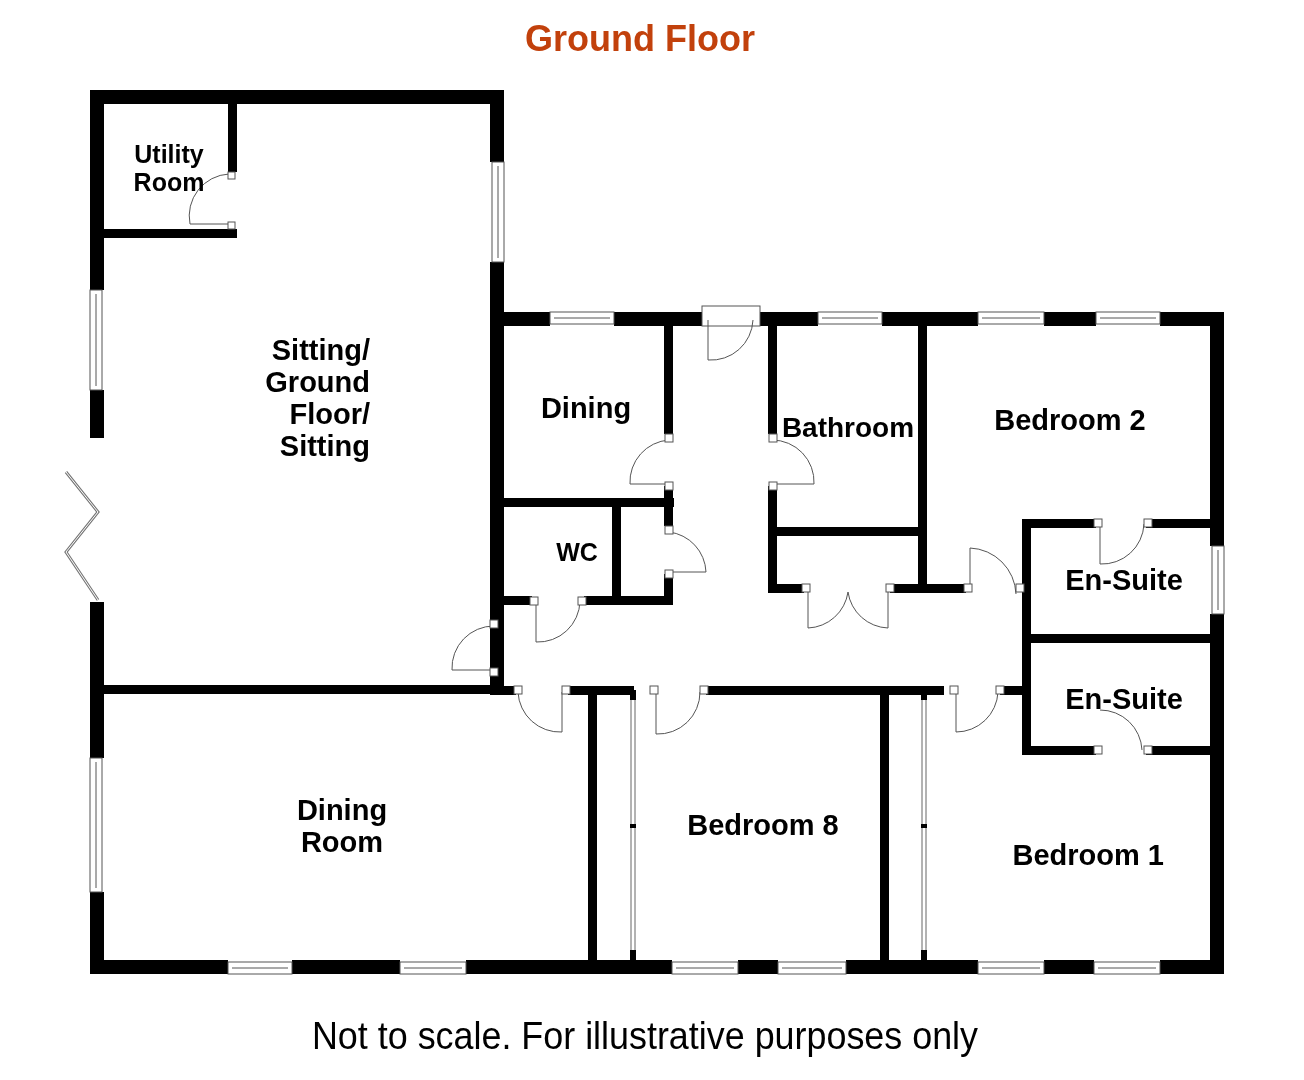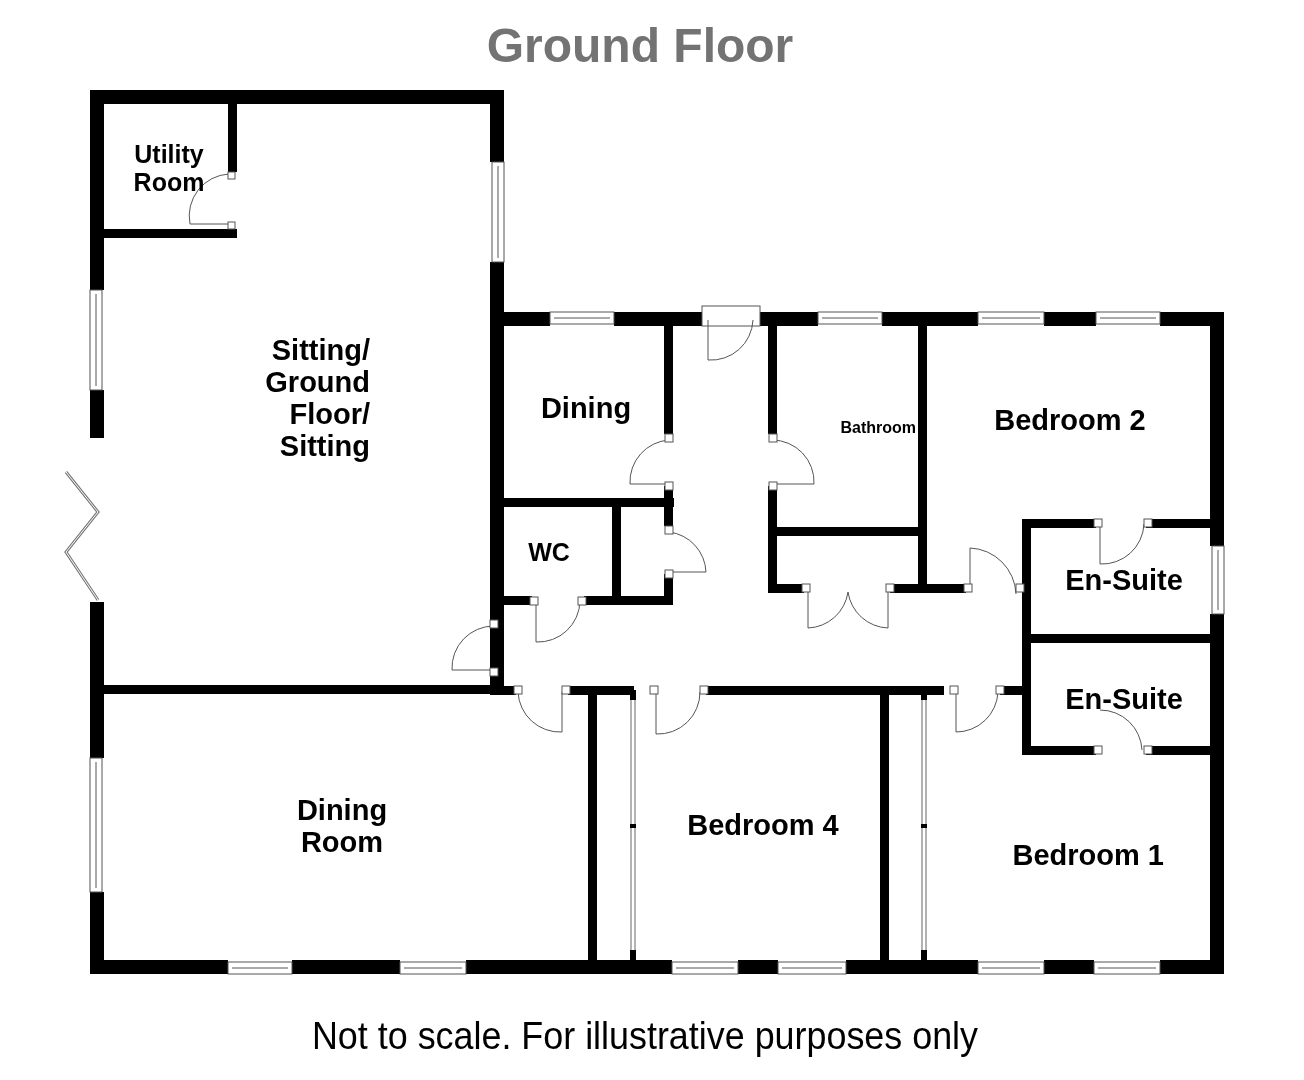--- a/index.html
+++ b/index.html
@@ -1,21 +1,21 @@
 <!DOCTYPE html>
 <html><head>
 <meta charset="utf-8">
 <style>
   html, body { margin: 0; padding: 0; background: #ffffff; }
   body { width: 1304px; height: 1080px; position: relative; overflow: hidden; font-family: "Liberation Sans", sans-serif; }
-  .title { position: absolute; left: 0; width: 1280px; top: 18px; text-align: center; font-weight: bold; font-size: 48px; color: #737373; font-family: "Liberation Sans", sans-serif; }
+  .title { position: absolute; left: 0; width: 1280px; top: 18px; text-align: center; font-weight: bold; font-size: 36px; color: #c2410c; font-family: "Liberation Sans", sans-serif; }
   .footer { position: absolute; left: 0; width: 1290px; top: 1014px; text-align: center; font-size: 39px; color: #000; font-family: "Liberation Sans", sans-serif; transform: scaleX(0.92); }
   svg.plan { position: absolute; left: 0; top: 0; }
   .lbl { position: absolute; font-weight: bold; font-size: 29px; line-height: 32px; color: #000; text-align: center; font-family: "Liberation Sans", sans-serif; white-space: nowrap; }
-  .lbl.sm { font-size: 16px; line-height: 28px; text-align: right; }
+  .lbl.sm { font-size: 28px; line-height: 28px; }
   .lbl.md { font-size: 25px; line-height: 28px; }
 </style>
 </head>
 <body>
 
 <div class="title">Ground Floor</div>
 
 <svg class="plan" width="1304" height="1080" viewBox="0 0 1304 1080" xmlns="http://www.w3.org/2000/svg">
   <g fill="#000">
 
@@ -201,32 +201,32 @@
 
 <div class="lbl" style="left:230px; top:334px; width:140px;text-align:right;">
   <div>Sitting/</div>
   <div>Ground</div>
   <div>Floor/</div>
   <div>Sitting</div>
 </div>
 
 <div class="lbl" style="left:526px; top:392px; width:120px;">Dining</div>
 
-<div class="lbl md" style="left:514px; top:538px; width:70px;text-align:center;">WC</div>
+<div class="lbl md" style="left:542px; top:538px; width:70px;text-align:center;">WC</div>
 
 <div class="lbl sm" style="left:780px; top:414px; width:136px;">Bathroom</div>
 
 <div class="lbl" style="left:976px; top:404px; width:188px;">Bedroom 2</div>
 
 <div class="lbl" style="left:1046px; top:564px; width:156px;">En-Suite</div>
 
 <div class="lbl" style="left:1046px; top:683px; width:156px;">En-Suite</div>
 
 <div class="lbl" style="left:272px; top:794px; width:140px;">
   <div>Dining</div>
   <div>Room</div>
 </div>
 
-<div class="lbl" style="left:668px; top:809px; width:190px;">Bedroom 4</div>
+<div class="lbl" style="left:668px; top:809px; width:190px;">Bedroom 8</div>
 
 <div class="lbl" style="left:974px; top:839px; width:190px;text-align:right;">Bedroom 1</div>
 
 <div class="footer">Not to scale. For illustrative purposes only</div>
 
 </body></html>

